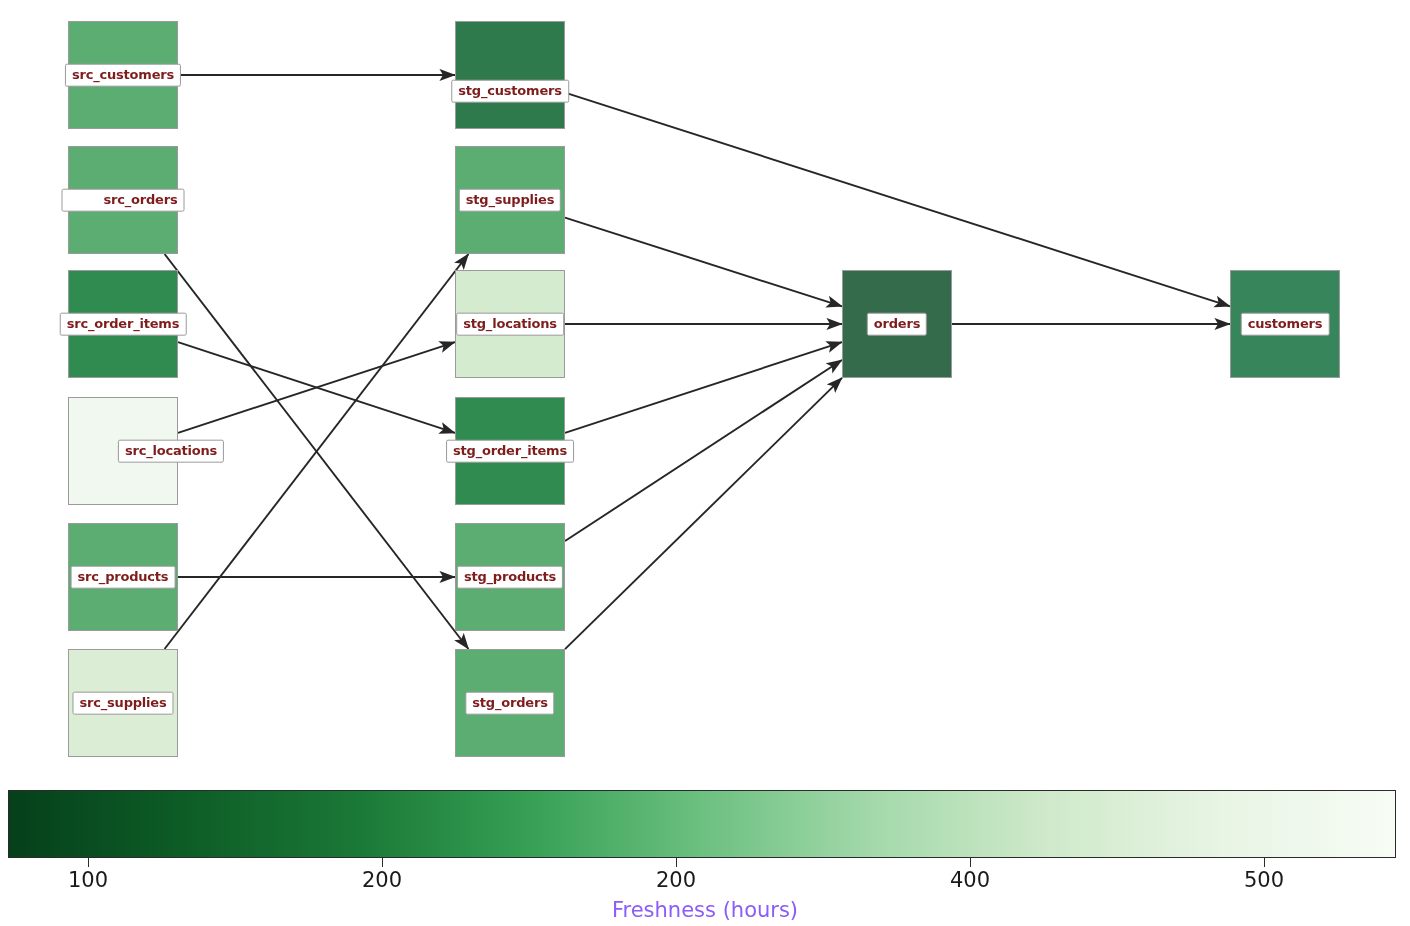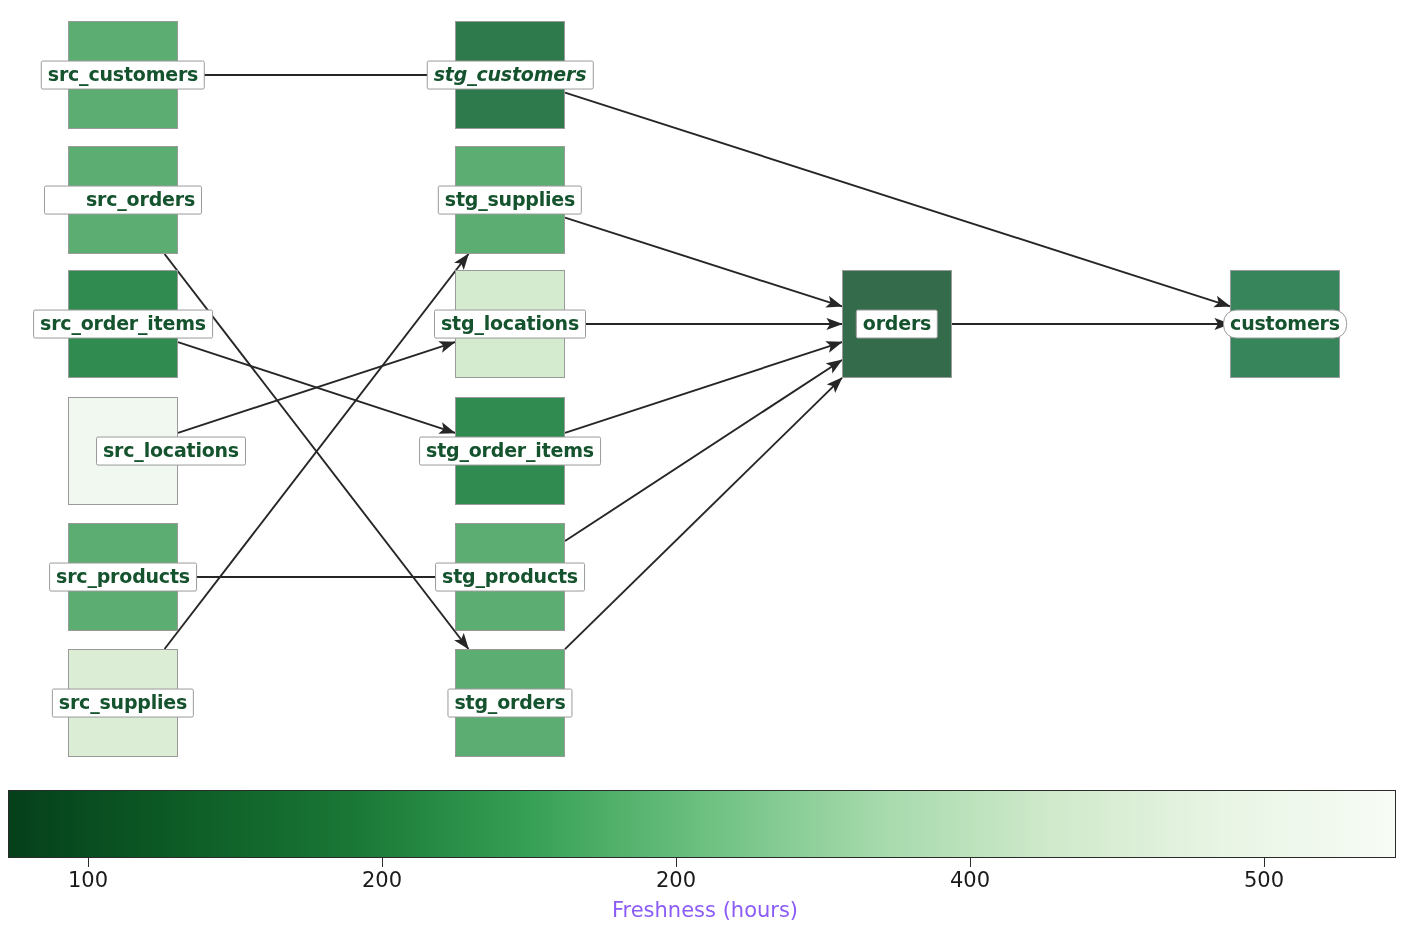--- a/index.html
+++ b/index.html
@@ -7,23 +7,23 @@
   #root{position:relative;width:1410px;height:926px;background:#ffffff;}
   #graph{position:absolute;left:0;top:0;width:1410px;height:780px;}
   .node-rect{position:absolute;box-sizing:border-box;border:1px solid #9a9a9a;}
   .node-label{
     position:absolute;
     transform:translate(-50%,-50%);
     background:#ffffff;
     border:1px solid #9a9a9a;
     border-radius:2px;
     padding:3px 6px 4px 6px;
-    font-size:19px;
+    font-size:13px;
     font-weight:bold;
-    color:#14532d;
+    color:#7f1d1d;
     white-space:nowrap;
     font-family:"DejaVu Sans",sans-serif;
     line-height:1.05;
     letter-spacing:-0.2px;
   }
   #cbar-wrap{position:absolute;left:0;top:780px;width:1174px;height:146px;}
   #cbar{
     position:absolute;left:8px;top:10px;width:1388px;height:68px;
     border:1.4px solid #2b2b2b;box-sizing:border-box;
   }
@@ -79,28 +79,28 @@
         <div class="node-rect" style="left: 455px; top: 523px; width: 110px; height: 108px; background: rgb(92, 173, 114);"></div>
         <div class="node-rect" style="left: 455px; top: 649px; width: 110px; height: 108px; background: rgb(92, 173, 114);"></div>
         <div class="node-rect" style="left: 842px; top: 270px; width: 110px; height: 108px; background: rgb(51, 107, 75);"></div>
         <div class="node-rect" style="left: 1230px; top: 270px; width: 110px; height: 108px; background: rgb(54, 133, 91);"></div>
         <div class="node-label" style="left: 123px; top: 75px;">src_customers</div>
         <div class="node-label" style="left: 123px; top: 200px; padding-left: 41px;">src_orders</div>
         <div class="node-label" style="left: 123px; top: 324px;">src_order_items</div>
         <div class="node-label" style="left: 123px; top: 451px; margin-left: 48px;">src_locations</div>
         <div class="node-label" style="left: 123px; top: 577px;">src_products</div>
         <div class="node-label" style="left: 123px; top: 703px;">src_supplies</div>
-        <div class="node-label" style="left: 510px; top: 75px; font-style: italic;">stg_customers</div>
+        <div class="node-label" style="left: 510px; top: 91px;">stg_customers</div>
         <div class="node-label" style="left: 510px; top: 200px;">stg_supplies</div>
         <div class="node-label" style="left: 510px; top: 324px;">stg_locations</div>
         <div class="node-label" style="left: 510px; top: 451px;">stg_order_items</div>
         <div class="node-label" style="left: 510px; top: 577px;">stg_products</div>
         <div class="node-label" style="left: 510px; top: 703px;">stg_orders</div>
         <div class="node-label" style="left: 897px; top: 324px;">orders</div>
-        <div class="node-label" style="left: 1285px; top: 324px; border-radius: 13px;">customers</div>
+        <div class="node-label" style="left: 1285px; top: 324px;">customers</div>
       </div>
   </div>
 
   <div id="cbar-wrap">
     <div id="cbar" style="background: linear-gradient(to right, rgb(5, 64, 27), rgb(13, 92, 38), rgb(26, 120, 54), rgb(54, 160, 85), rgb(108, 192, 128), rgb(164, 217, 171), rgb(207, 233, 202), rgb(232, 244, 228), rgb(247, 252, 245));"></div>
     <div id="cbar-ticks">
         <div class="cb-tick" style="left: 88px;"></div>
         <div class="cb-ticklabel" style="left: 88px;">100</div>
         <div class="cb-tick" style="left: 382px;"></div>
         <div class="cb-ticklabel" style="left: 382px;">200</div>

